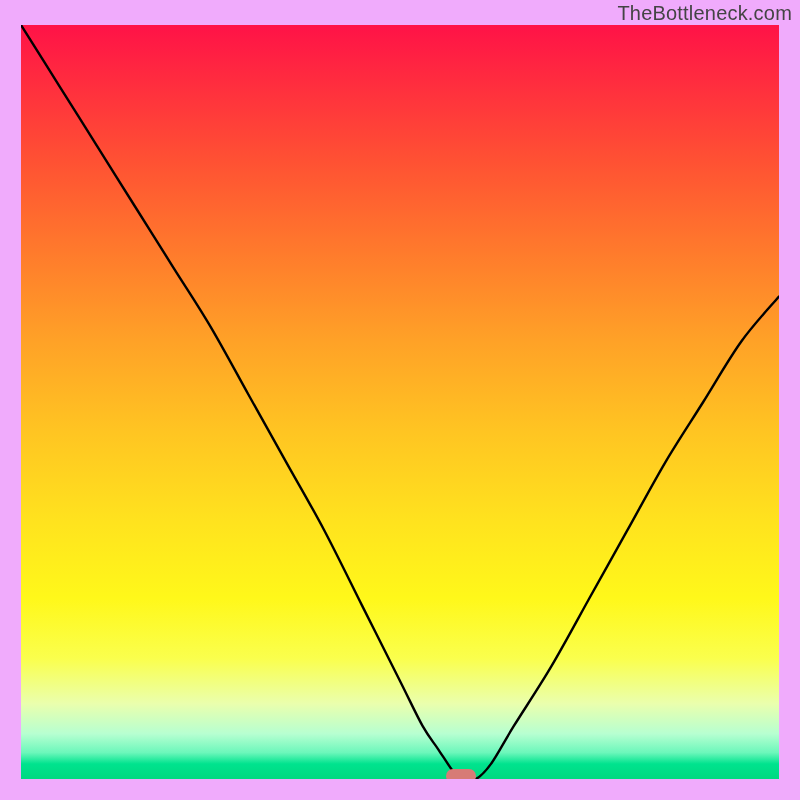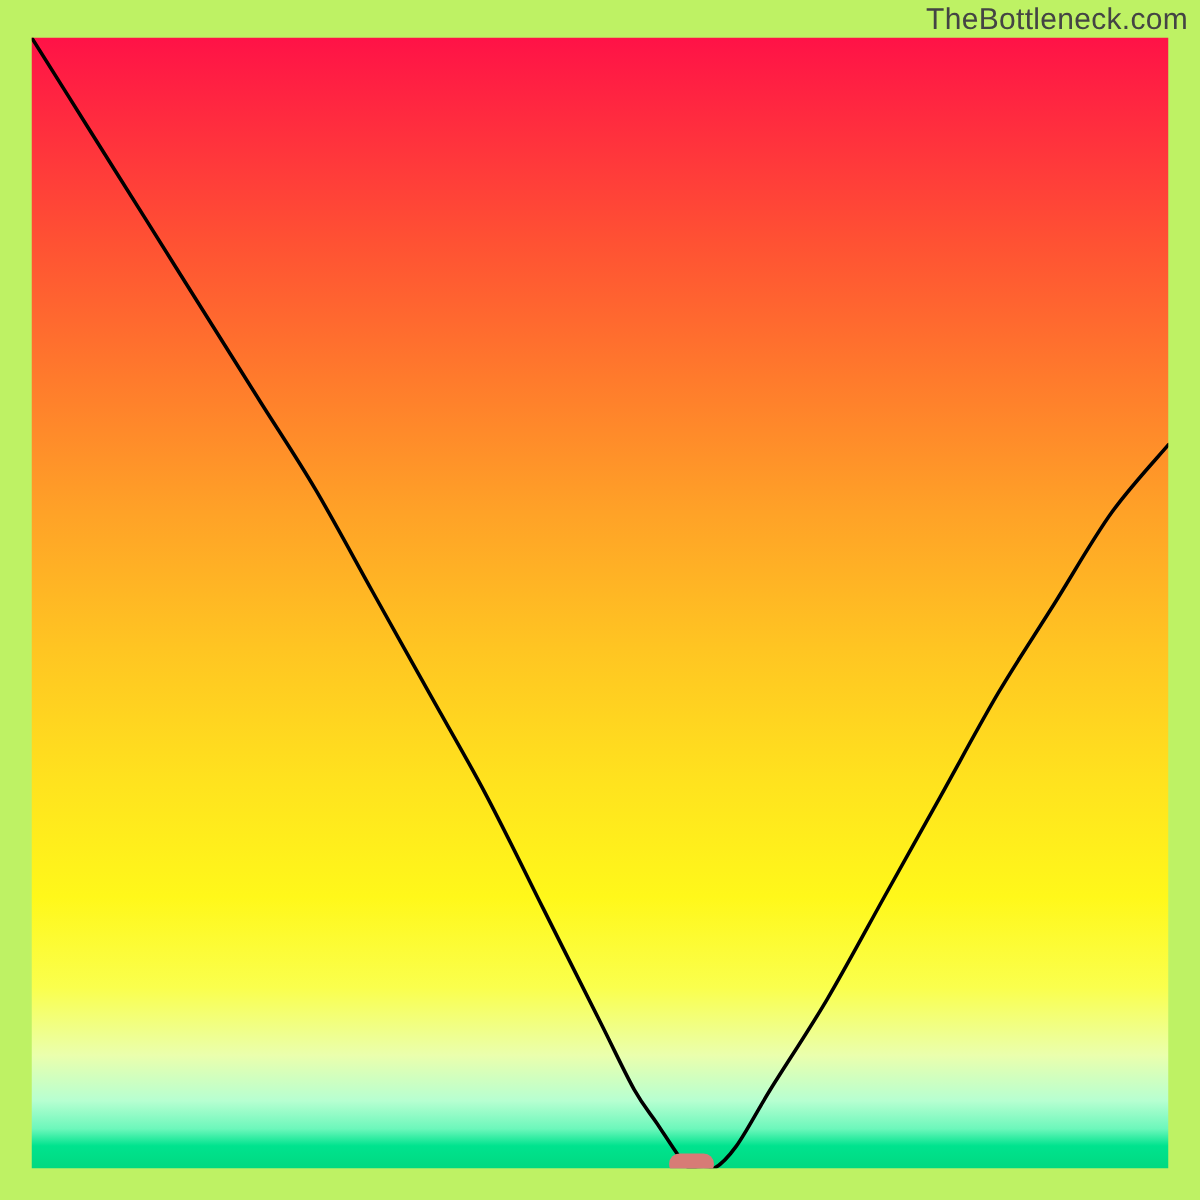--- a/index.html
+++ b/index.html
@@ -8,21 +8,21 @@
     width: 800px;
     height: 800px;
     overflow: hidden;
     background: #000;
     font-family: Arial, Helvetica, sans-serif;
   }
   .frame {
     position: relative;
     width: 800px;
     height: 800px;
-    background: #bef264;
+    background: #f0abfc;
   }
   .watermark {
     position: absolute;
     top: 2px;
     right: 8px;
     color: #444;
     font-size: 20px;
     font-weight: 500;
     letter-spacing: 0.2px;
     z-index: 30;

